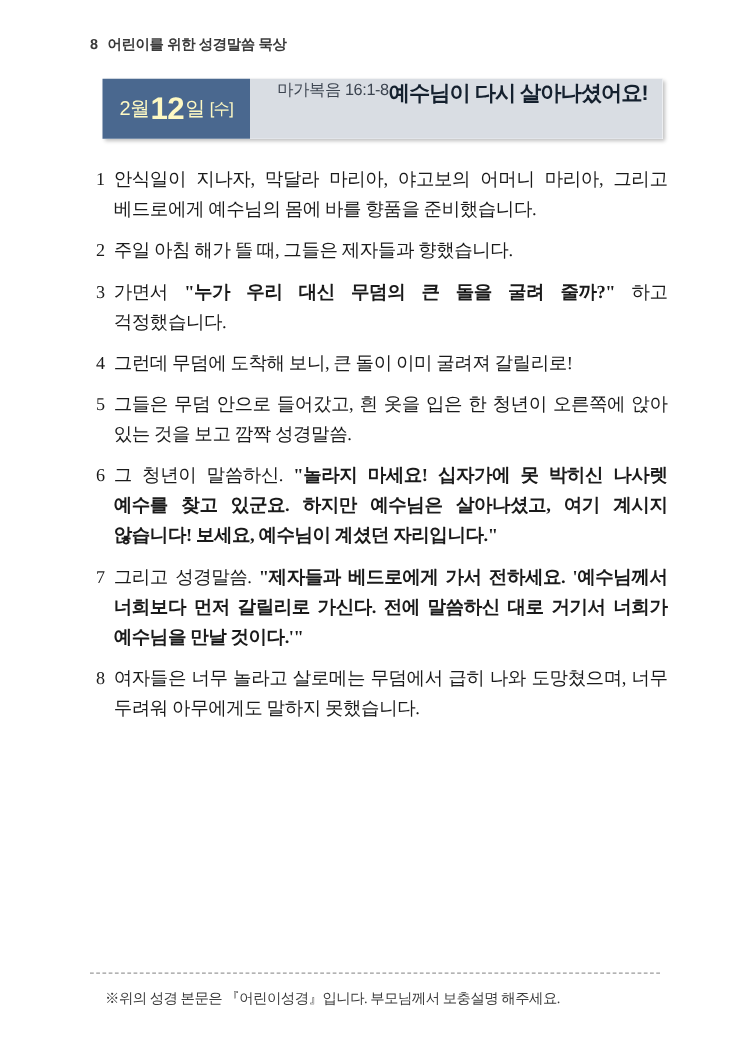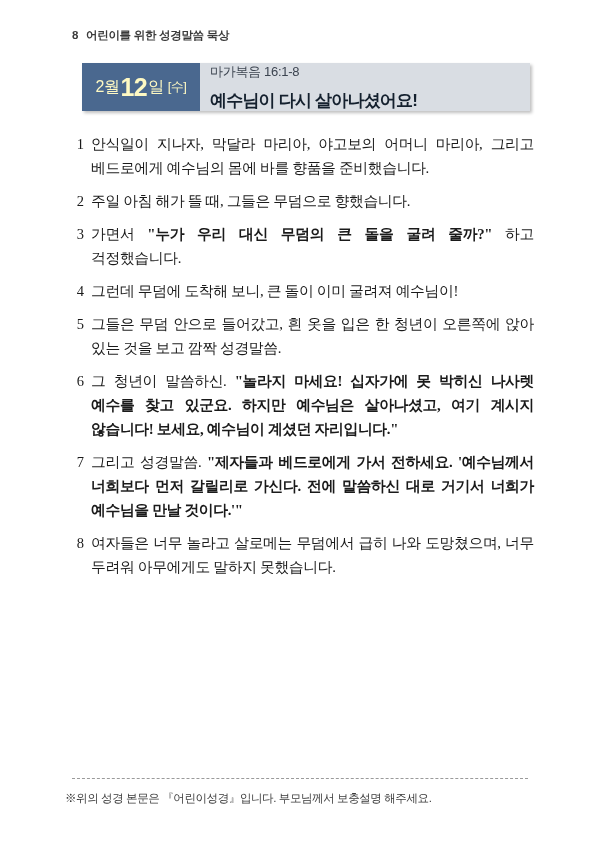--- a/index.html
+++ b/index.html
@@ -69,22 +69,22 @@
   }
   .banner-date .weekday {
     font-size: 13px;
     margin-left: 4px;
   }
   .banner-text {
     background: #d9dde3;
     flex: 1;
     padding: 2px 0 0 10px;
     display: flex;
-    flex-direction: column;
-    justify-content: space-between;
+    flex-direction: row;
+    justify-content: center;
   }
   .banner-ref {
     font-family: "Liberation Sans", sans-serif;
     font-size: 13px;
     color: #3c4450;
     letter-spacing: -0.3px;
     line-height: 1.1;
   }
   .banner-title {
     font-family: "Liberation Sans", sans-serif;
@@ -130,25 +130,25 @@
     position: absolute;
     left: 44px;
     right: 44px;
     bottom: 44px;
   }
   .footer-rule {
     border-top: 1px dashed #9a9a9a;
     margin: 0 28px 12px 28px;
   }
   .footer-note {
-    font-family: Liberation Sans, sans-serif;
+    font-family: Liberation Serif, serif;
     font-size: 11.5px;
     color: #3a3a3a;
     letter-spacing: -0.4px;
-    margin-left: 21px;
+    margin-left: 40px;
   }
 </style>
 </head>
 <body>
 
 <div class="page">
 
   <div class="running-header">
     <span class="pg">8</span>
     <span>어린이를 위한 성경말씀 묵상</span>
@@ -167,29 +167,29 @@
     </div>
   </div>
 
   <div class="verses">
       <div class="verse">
         <div class="verse-num">1</div>
         <div class="verse-text"><span>안식일이 지나자, 막달라 마리아, 야고보의 어머니 마리아, 그리고 베드로에게 예수님의 몸에 바를 향품을 준비했습니다.</span></div>
       </div>
       <div class="verse">
         <div class="verse-num">2</div>
-        <div class="verse-text"><span>주일 아침 해가 뜰 때, 그들은 무덤으로 향했습니다.</span></div>
+        <div class="verse-text"><span>주일 아침 해가 뜰 때, 그들은 제자들과 향했습니다.</span></div>
       </div>
       <div class="verse">
         <div class="verse-num">3</div>
         <div class="verse-text"><span>가면서 </span><b>"누가 우리 대신 무덤의 큰 돌을 굴려 줄까?"</b><span> 하고 걱정했습니다.</span></div>
       </div>
       <div class="verse">
         <div class="verse-num">4</div>
-        <div class="verse-text"><span>그런데 무덤에 도착해 보니, 큰 돌이 이미 굴려져 예수님이!</span></div>
+        <div class="verse-text"><span>그런데 무덤에 도착해 보니, 큰 돌이 이미 굴려져 갈릴리로!</span></div>
       </div>
       <div class="verse">
         <div class="verse-num">5</div>
         <div class="verse-text"><span>그들은 무덤 안으로 들어갔고, 흰 옷을 입은 한 청년이 오른쪽에 앉아 있는 것을 보고 깜짝 성경말씀.</span></div>
       </div>
       <div class="verse">
         <div class="verse-num">6</div>
         <div class="verse-text"><span>그 청년이 말씀하신. </span><b>"놀라지 마세요! 십자가에 못 박히신 나사렛 예수를 찾고 있군요. 하지만 예수님은 살아나셨고, 여기 계시지 않습니다! 보세요, 예수님이 계셨던 자리입니다."</b></div>
       </div>
       <div class="verse">

